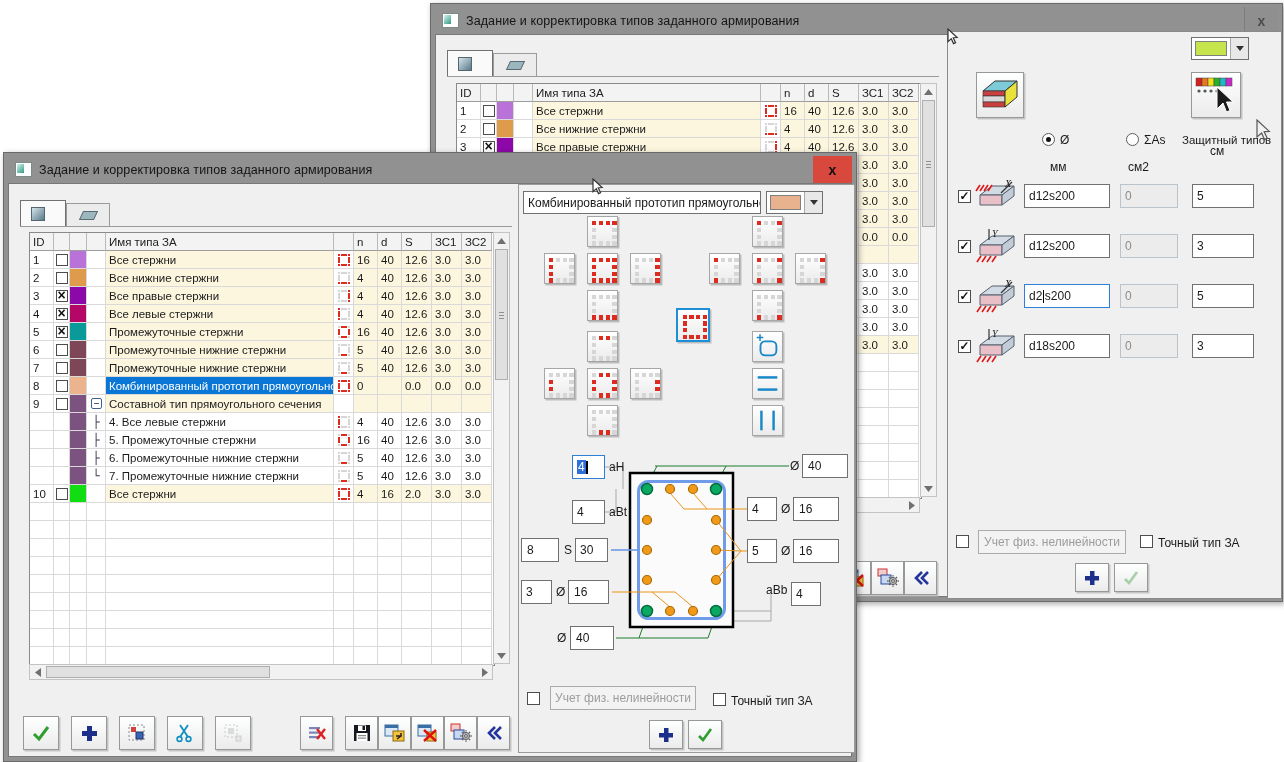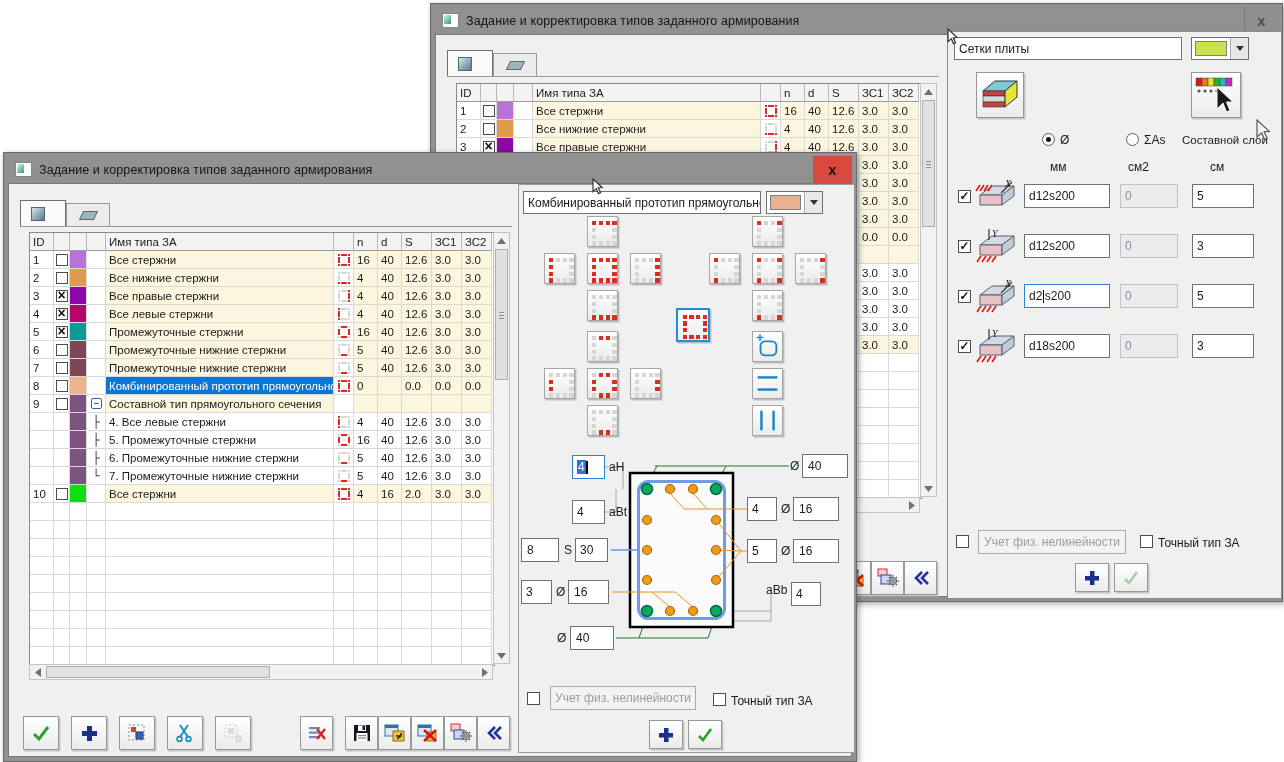--- a/index.html
+++ b/index.html
@@ -738,21 +738,20 @@
           <circle cx="16" cy="13" r="1.4" fill="#f0f0f0" stroke="#5c5c5c"></circle>
           <path d="M16,8.6 V7.2 M16,17.4 V18.8 M11.6,13 H10.2 M20.4,13 H21.8 M13,10 l-1,-1 M19,16 l1,1 M19,10 l1,-1 M13,16 l-1,1" stroke="#5c5c5c" stroke-width="1.4"></path>
         </svg>
       </div>
       <div class="ibtn" style="left: 473px; top: 557px; width: 33px; height: 34px; position: absolute;">
         <svg width="20" height="20" viewBox="0 0 20 20">
           <path d="M11,4 L5,10 L11,16 M17,4 L11,10 L17,16" stroke="#24359c" stroke-width="2.6" fill="none"></path>
         </svg>
       </div>
       <div style="position: absolute; border: 1px solid rgb(138, 138, 138); background: rgb(240, 240, 240); left: 516px; top: 27px; width: 333px; height: 566px;">
-        <div class="tin" style="left: 6px; top: 5px; width: 228px; height: 23px; position: absolute;">Сетки плиты</div>
         <div class="combo" style="left: 243px; top: 5px; width: 58px; height: 23px; position: absolute;">
           <div class="csw" style="background: rgb(198, 228, 76);"></div>
           <div class="arr">
             <div class="tri"></div>
           </div>
         </div>
         <div class="ibtn" style="left: 28px; top: 40px; width: 48px; height: 46px; position: absolute;">
           <svg width="42" height="38" viewBox="0 0 42 38">
             <polygon points="4,15 16,5 38,5 26,15" fill="#7ecbd8" stroke="#333"></polygon>
             <rect x="4" y="15" width="22" height="5" fill="#c94040" stroke="#333" stroke-width=".6"></rect>
@@ -773,24 +772,24 @@
             <circle cx="12" cy="16" r="1.6" fill="#555"></circle>
             <circle cx="18" cy="16" r="1.6" fill="#555"></circle>
             <circle cx="24" cy="16" r="1.6" fill="#555"></circle>
             <polygon points="24,12 24,34 30,28 33.5,37 37,35.5 33.5,27 40,27" fill="#1a1a1a" stroke="#fff" stroke-width="1"></polygon>
           </svg>
         </div>
         <div class="rad on" style="left: 94px; top: 101px; width: 13px; height: 13px; position: absolute;"></div>
         <span class="lbl" style="left: 112px; top: 101px;">Ø</span>
         <div class="rad" style="left: 178px; top: 101px; width: 13px; height: 13px; position: absolute;"></div>
         <span class="lbl" style="left: 196px; top: 101px;">ΣAs</span>
-        <span class="lbl" style="left: 234px; top: 102px; font-size: 11.5px;">Составной слой</span>
+        <span class="lbl" style="left: 234px; top: 102px; font-size: 11.5px;">Защитный типов</span>
         <span class="lbl" style="left: 102px; top: 128px;">мм</span>
         <span class="lbl" style="left: 180px; top: 128px;">см2</span>
-        <span class="lbl" style="left: 262px; top: 128px; text-align: center;">см</span>
+        <span class="lbl" style="left: 262px; top: 112px; text-align: center;">см</span>
         <div class="cb" style="left: 10px; top: 158px; width: 13px; height: 13px; position: absolute;">
           <span style="font-size: 12px; margin-top: -1px;">✓</span>
         </div>
         <div style="position: absolute; left: 26px; top: 146px; width: 44px; height: 38px;">
           <svg width="44" height="38" viewBox="0 0 44 38">
             <polygon points="6,17 18,8 40,8 28,17" fill="#d2dbe4" stroke="#55616e"></polygon>
             <polygon points="6,17 28,17 28,27 6,27" fill="#e9c0c8" stroke="#55616e"></polygon>
             <polygon points="28,17 40,8 40,18 28,27" fill="#c3ccd6" stroke="#55616e"></polygon>
             <line x1="6" y1="7" x2="2" y2="13" stroke="#e01818" stroke-width="1.6"></line>
             <line x1="10" y1="7" x2="6" y2="13" stroke="#e01818" stroke-width="1.6"></line>

